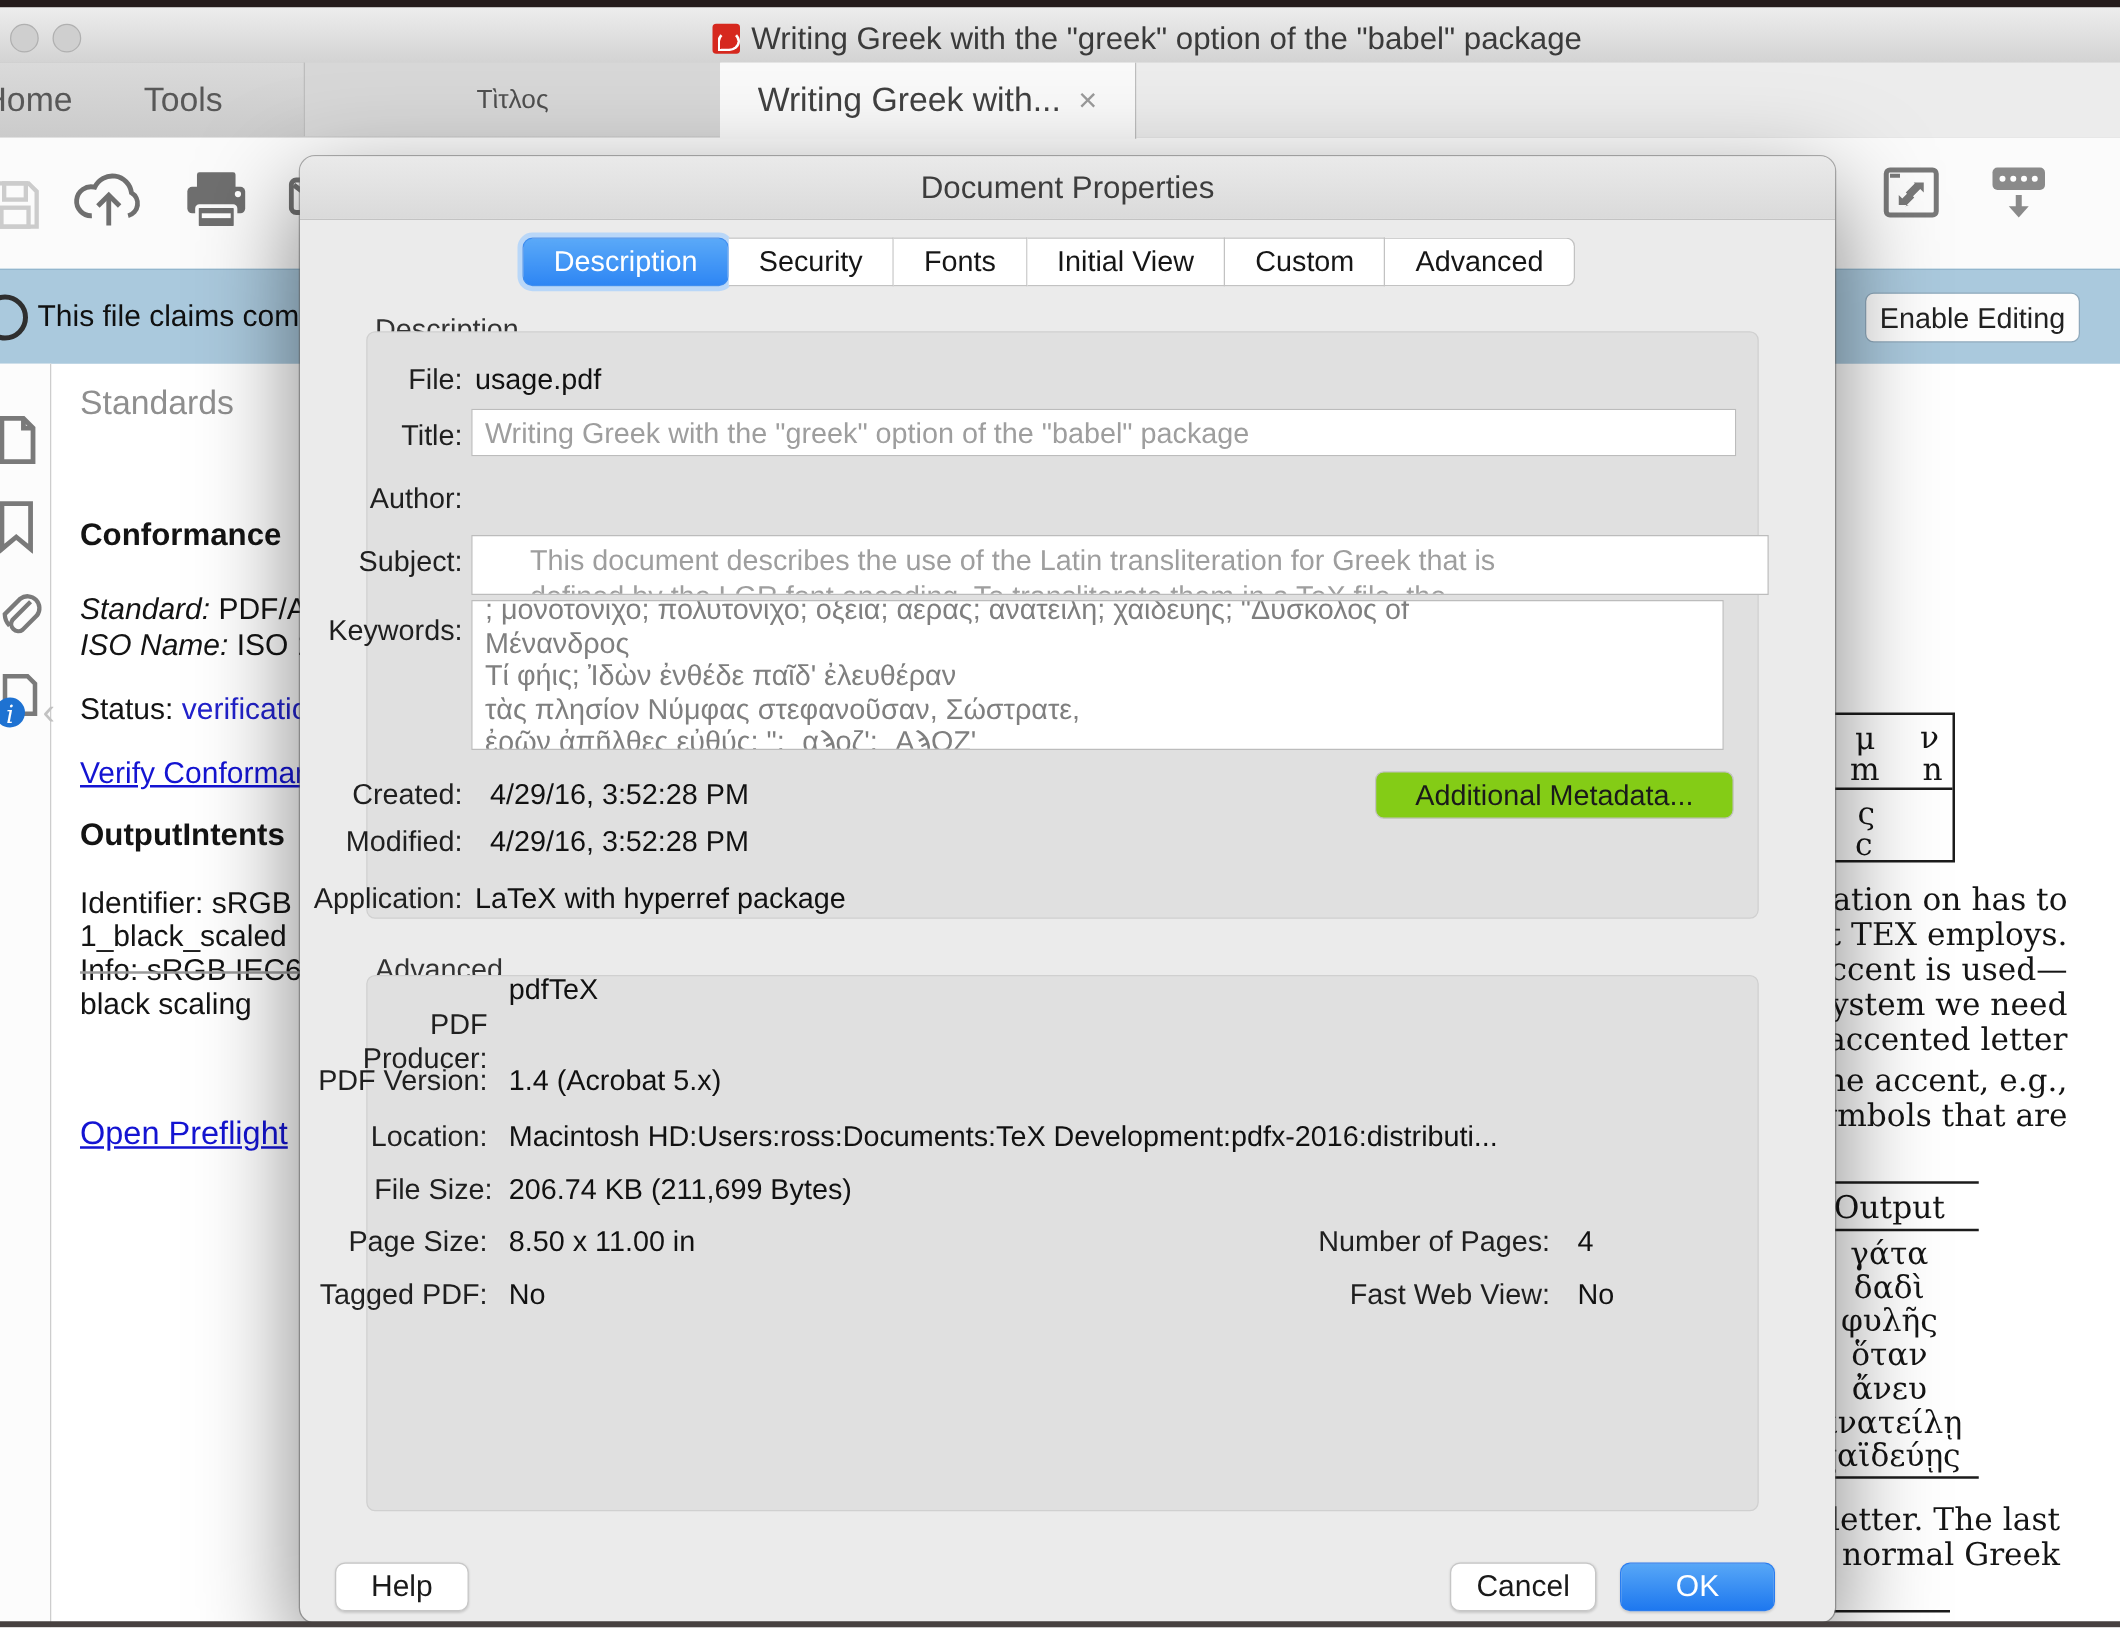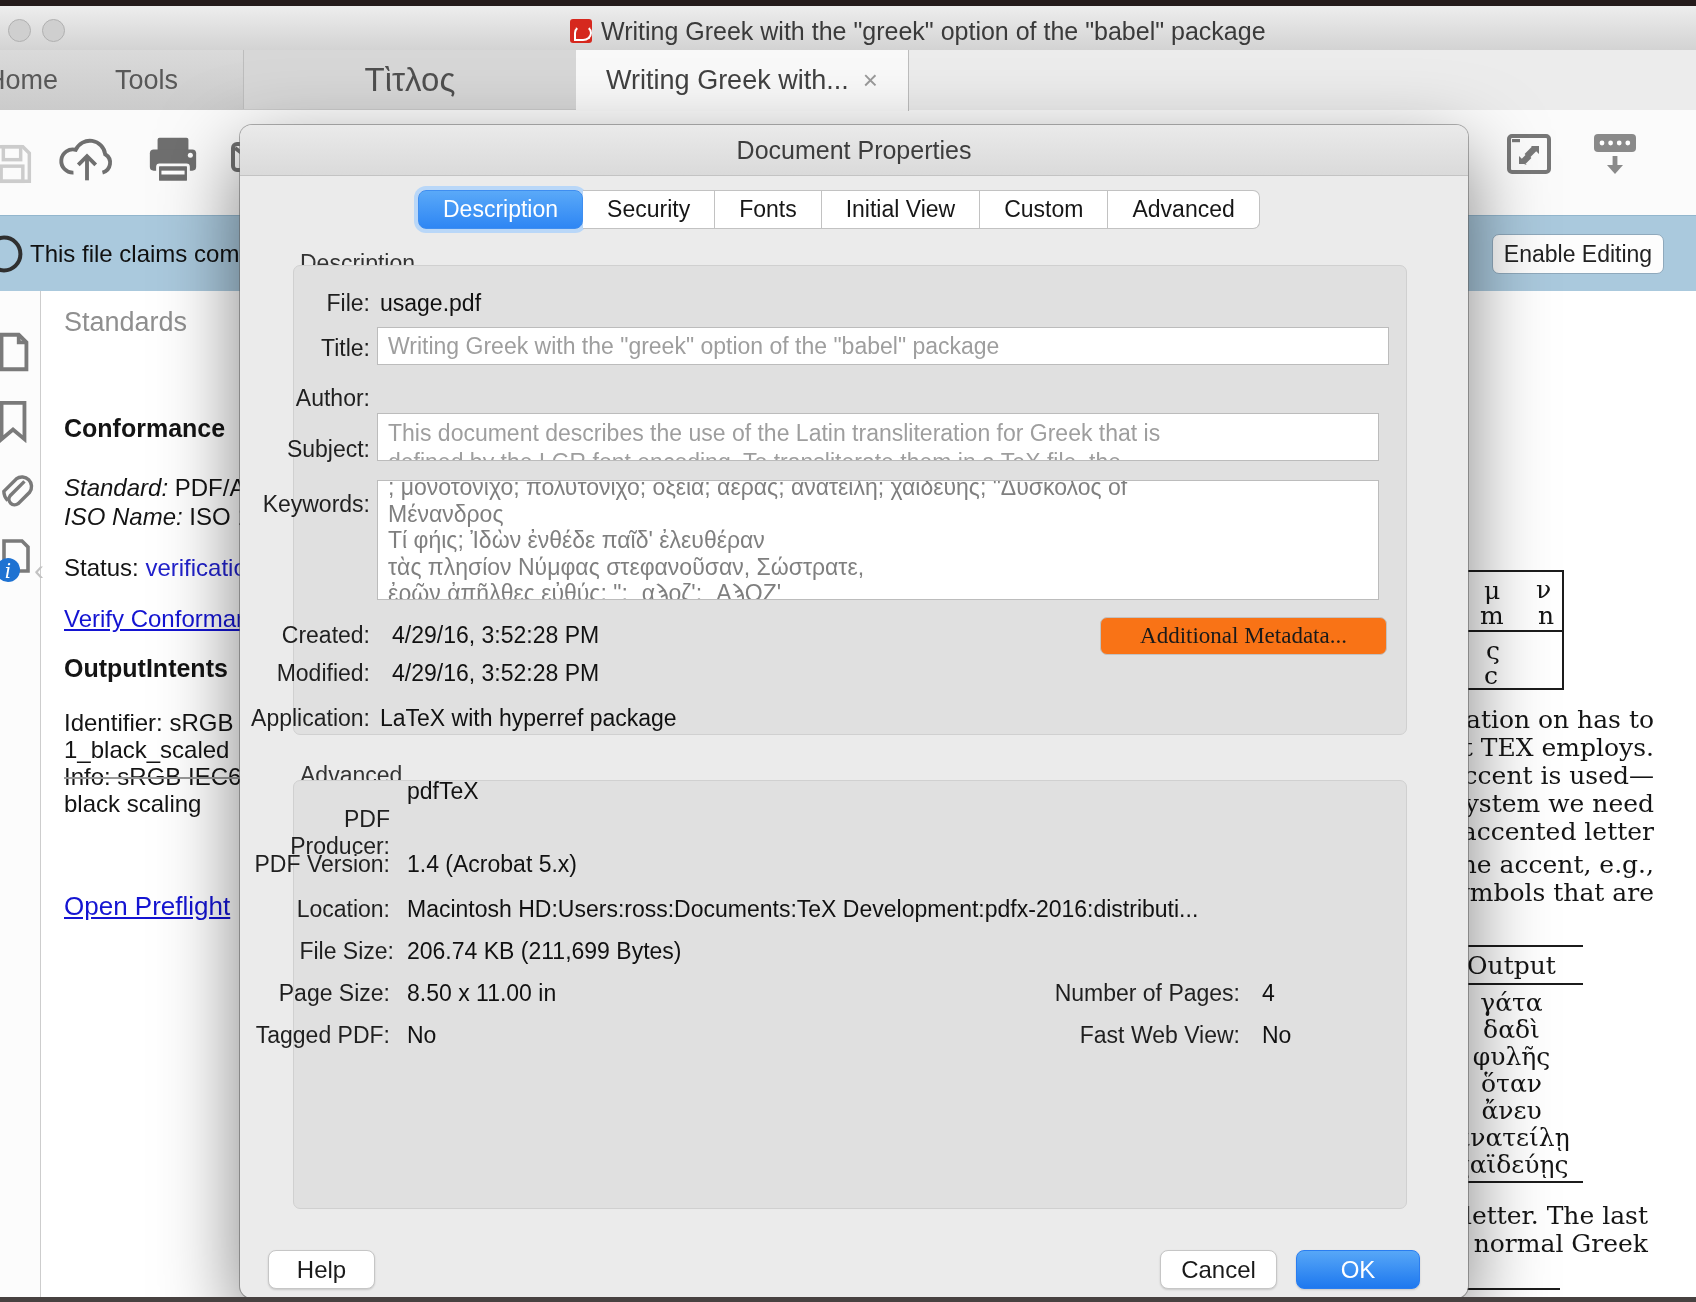--- a/index.html
+++ b/index.html
@@ -13,21 +13,21 @@
   .light{width:21px;height:21px;border-radius:50%;background:#cfcfcf;border:1px solid #b0b0b0;top:13px;}
   .win-title-wrap{left:570px;top:10px;height:30px;display:flex;align-items:center;gap:9px;}
   .pdficon{width:22px;height:24px;background:#d6281e;border-radius:3px;position:relative;}
   .pdficon:after{content:"";position:absolute;left:4px;top:6px;width:14px;height:12px;
                  border:2px solid #fff;border-radius:50% 50% 50% 0;border-top-color:transparent;}
   .win-title{font-size:25px;color:#3a3a3a;white-space:nowrap;}
   
   .tabbar{left:0;top:50px;width:1696px;height:60px;background:linear-gradient(#dadada,#cbcbcb);
           border-bottom:1px solid #a9a9a9;}
   .quiet-tab{top:50px;height:60px;line-height:60px;font-size:27px;color:#585858;}
-  .doc-tab{top:50px;height:59px;line-height:59px;text-align:center;font-size:33px;color:#4f4f4f;
+  .doc-tab{top:50px;height:59px;line-height:59px;text-align:center;font-size:21px;color:#4f4f4f;
            background:#d7d7d7;border-left:1px solid #bdbdbd;border-right:1px solid #bdbdbd;}
   .active-tab{top:50px;height:61px;line-height:61px;text-align:center;font-size:27px;color:#414141;
               background:#f9f9f9;border-right:1px solid #bdbdbd;z-index:2;}
   .tab-close{display:inline-block;margin-left:14px;color:#9a9a9a;font-size:26px;vertical-align:top;}
   .tab-rest{left:908px;top:50px;width:788px;height:60px;background:#ececec;border-bottom:1px solid #b9b9b9;}
   
   .toolbar{left:0;top:110px;width:1696px;height:105px;background:#fbfbfb;}
   .tool-divider{left:1675px;top:135px;width:1px;height:58px;background:#cfcfcf;}
   
   .notice{left:0;top:215px;width:1696px;height:76px;background:#aac9dd;
@@ -74,21 +74,21 @@
   .fvalue{font-size:23px;color:#111;white-space:nowrap;}
   .inputbox{background:#ffffff;border:1px solid #bcbcbc;overflow:hidden;font-size:23px;color:#9e9e9e;}
   .inline-input{padding:4px 10px;line-height:28px;white-space:nowrap;}
   .kw{color:#7f7f7f;line-height:26.5px;white-space:nowrap;padding-left:10px;}
   .alabel{width:150px;text-align:right;font-size:23px;color:#1f1f1f;}
   .rlabel{width:300px;text-align:right;font-size:23px;color:#1f1f1f;}
   .btn{height:37px;line-height:37px;text-align:center;background:#ffffff;border:1px solid #c6c6c6;
        border-radius:8px;font-size:24px;color:#1a1a1a;box-shadow:0 1px 2px rgba(0,0,0,.15);}
   .btn-blue{background:linear-gradient(#57a7f7,#1e78ef);border-color:#2a7df0;color:#ffffff;}
   .meta-btn{left:860px;top:492px;width:285px;height:36px;line-height:36px;text-align:center;
-            background:#f97316;border:1px solid #c2c2c2;border-radius:7px;font-size:23px;color:#1a1a1a;font-family:Liberation Serif, serif;}
+            background:#84cc16;border:1px solid #c2c2c2;border-radius:7px;font-size:23px;color:#1a1a1a;}
   .bottom-strip{left:0;top:1297px;width:1696px;height:5px;background:#474140;z-index:30;}
   svg{display:block;}
 </style>
 </head>
 <body>
 
 <div class="screen">
 
   <div class="abs top-strip"></div>
   <div class="abs titlebar">
@@ -270,21 +270,21 @@
 
     <div class="abs flabel" style="left:0px;top:165px;">File:</div>
     <div class="abs fvalue" style="left:140px;top:165px;">usage.pdf</div>
 
     <div class="abs flabel" style="left:0px;top:210px;">Title:</div>
     <div class="abs inputbox inline-input" style="left:137px;top:202px;width:990px;height:28px;">Writing Greek with the "greek" option of the "babel" package</div>
 
     <div class="abs flabel" style="left:0px;top:260px;">Author:</div>
 
     <div class="abs flabel" style="left:0px;top:311px;">Subject:</div>
-    <div class="abs inputbox" style="left:137px;top:288px;width:1000px;height:46px;">
+    <div class="abs inputbox" style="left:137px;top:303px;width:1000px;height:46px;padding-left:36px;">
       <div style="padding:5px 10px 0 10px;line-height:29px;white-space:nowrap;">This document describes the use of the Latin transliteration for Greek that is</div>
       <div style="padding:0 10px;line-height:29px;white-space:nowrap;">defined by the LGR font encoding. To transliterate them in a TeX file, the</div>
     </div>
 
     <div class="abs flabel" style="left:0px;top:366px;">Keywords:</div>
     <div class="abs inputbox" style="left:137px;top:355px;width:1000px;height:118px;">
       <div class="kw" style="margin-top:-7px;">; μονοτονιχο; πολυτονιχο; οξεια; αερας; ανατειλη; χαιδευης; "Δυσκολος of</div>
       <div class="kw">Μένανδρος</div>
       <div class="kw">Τί φήις; Ἰδὼν ἐνθέδε παῖδ' ἐλευθέραν</div>
       <div class="kw">τὰς πλησίον Νύμφας στεφανοῦσαν, Σώστρατε,</div>

